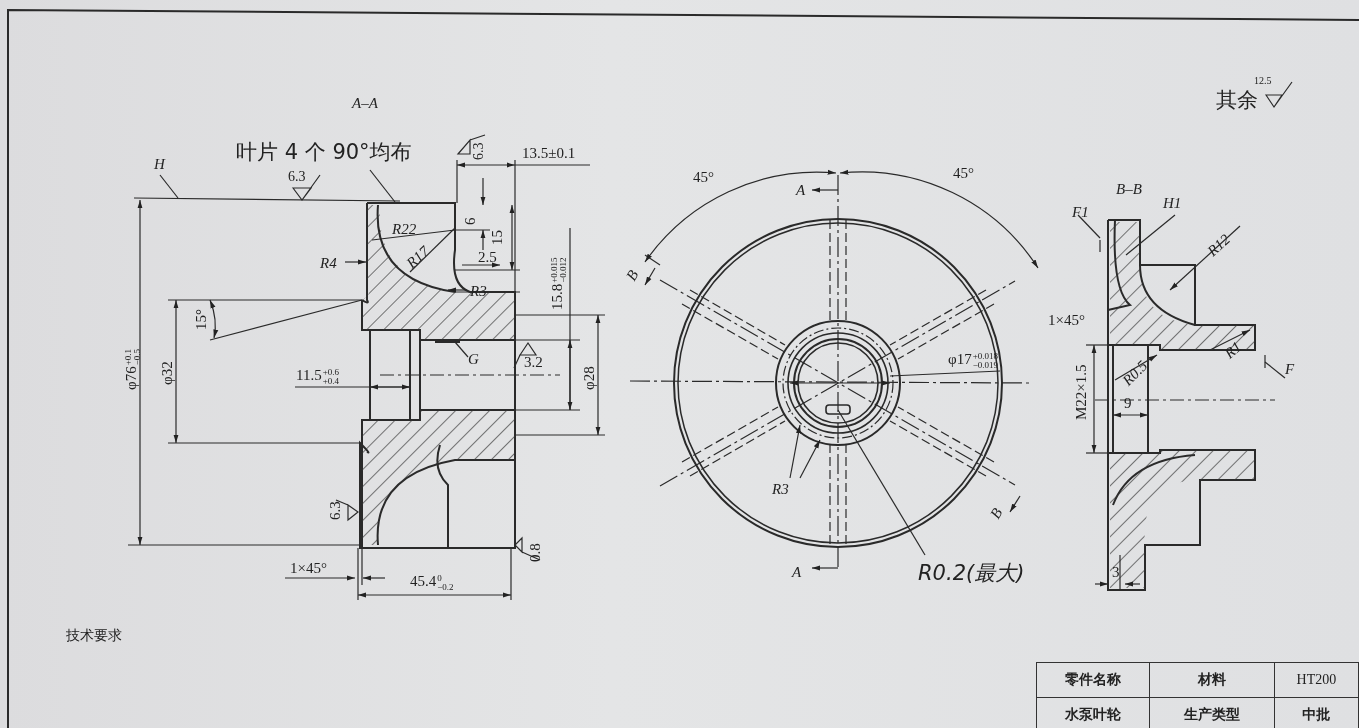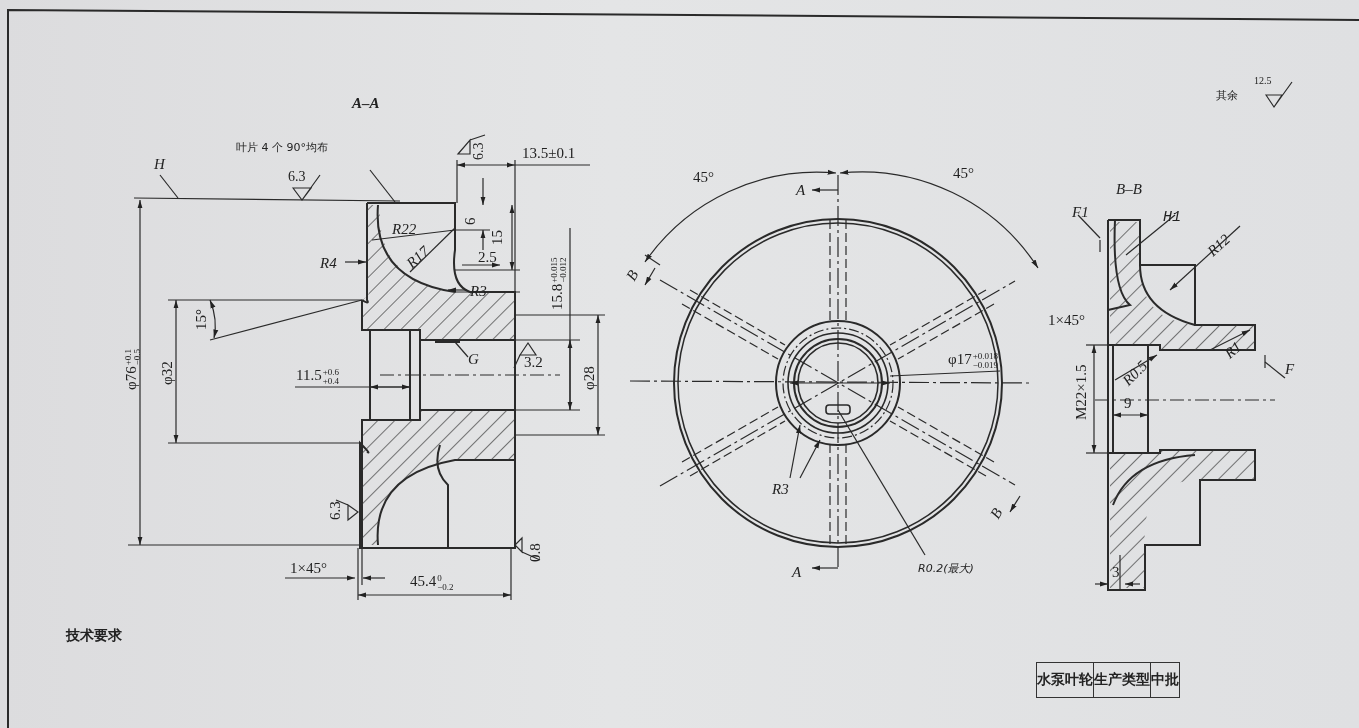--- a/index.html
+++ b/index.html
@@ -3,24 +3,24 @@
 <meta charset="utf-8">
 <style>
   html, body { margin:0; padding:0; }
   body { width:1359px; height:728px; overflow:hidden; background:#d9dadb; position:relative;
          font-family:"Liberation Serif","DejaVu Serif",serif; color:#222; }
   .sheet { position:absolute; left:0; top:0; width:1359px; height:728px;
            background:linear-gradient(90deg,#dcdcde 0%,#e4e5e6 45%,#dfe0e2 100%); }
   svg.drawing { position:absolute; left:0; top:0; }
   .lbl { position:absolute; white-space:nowrap; font-size:15px; line-height:1; }
   .it { font-style:italic; }
-  .cjk { font-family:"DejaVu Sans",sans-serif; font-size:11px; }
+  .cjk { font-family:"DejaVu Sans",sans-serif; font-size:21px; }
   .tol { display:inline-flex; flex-direction:column; font-size:9px; line-height:9px; vertical-align:middle; margin-left:1px; }
   .tech { position:absolute; left:66px; top:622px; font-family:"DejaVu Sans",sans-serif; font-size:14px; line-height:27px; }
-  .tech .title { font-weight:bold;text-align:center; }
+  .tech .title { font-weight:normal;text-align:center; }
   table.title-block { position:absolute; left:1036px; top:662px; border-collapse:collapse;
                       font-family:"DejaVu Sans",sans-serif; font-size:14px; font-weight:bold; }
   table.title-block td { border:1.5px solid #333; height:34px; text-align:center; padding:0; }
 </style>
 </head>
 <body>
 
 <div class="sheet">
 
 <svg class="drawing" width="1359" height="728" viewBox="0 0 1359 728">
@@ -183,21 +183,21 @@
     <line x1="1108" y1="590" x2="1108" y2="590"></line>
     <line x1="1120" y1="555" x2="1120" y2="590"></line>
 
     <path d="M1266,95 L1274,107 L1282,95 Z M1274,107 L1292,82"></path>
   </g>
 </svg>
 
 <span class="lbl cjk" style="left:1216px;top:90px;">其余</span>
 <span class="lbl" style="left:1254px;top:76px;font-size:10px;">12.5</span>
 
-<span class="lbl it" style="left:352px;top:96px;font-weight:bold;">A–A</span>
+<span class="lbl it" style="left:352px;top:96px;">A–A</span>
 <span class="lbl cjk" style="left:236px;top:142px;">叶片 4 个 90°均布</span>
 <span class="lbl it" style="left:154px;top:157px;">H</span>
 <span class="lbl" style="left:288px;top:170px;font-size:14px;">6.3</span>
 <span class="lbl" style="left:472px;top:160px;font-size:14px;transform:rotate(-90deg);transform-origin:left top;">6.3</span>
 <span class="lbl" style="left:522px;top:146px;">13.5±0.1</span>
 <span class="lbl" style="left:463px;top:225px;transform:rotate(-90deg);transform-origin:left top;">6</span>
 <span class="lbl" style="left:490px;top:245px;transform:rotate(-90deg);transform-origin:left top;">15</span>
 <span class="lbl" style="left:478px;top:250px;">2.5</span>
 <span class="lbl it" style="left:392px;top:222px;">R22</span>
 <span class="lbl it" style="left:404px;top:260px;transform:rotate(-42deg);transform-origin:left top;">R17</span>
@@ -236,36 +236,41 @@
 <span class="lbl it" style="left:992px;top:506px;transform:rotate(-60deg);">B</span>
 <span class="lbl" style="left:948px;top:352px;"><span>φ17</span><span class="tol">
         <span>+0.018</span>
         <span>−0.019</span>
       </span></span>
 <span class="lbl it" style="left:772px;top:482px;">R3</span>
 <span class="lbl it cjk" style="left:918px;top:563px;">R0.2(最大)</span>
 
 <span class="lbl it" style="left:1116px;top:182px;">B–B</span>
 <span class="lbl it" style="left:1072px;top:205px;">F1</span>
-<span class="lbl it" style="left:1163px;top:210px;font-family:Liberation Mono, monospace;">H1</span>
+<span class="lbl it" style="left:1163px;top:196px;">H1</span>
 <span class="lbl it" style="left:1205px;top:248px;transform:rotate(-42deg);transform-origin:left top;">R12</span>
 <span class="lbl" style="left:1048px;top:313px;">1×45°</span>
 <span class="lbl it" style="left:1120px;top:378px;transform:rotate(-45deg);transform-origin:left top;">R0.5</span>
 <span class="lbl it" style="left:1222px;top:350px;transform:rotate(-40deg);transform-origin:left top;">R1</span>
 <span class="lbl it" style="left:1285px;top:362px;">F</span>
 <span class="lbl" style="left:1074px;top:420px;transform:rotate(-90deg);transform-origin:left top;">M22×1.5</span>
 <span class="lbl" style="left:1124px;top:396px;">9</span>
 <span class="lbl" style="left:1112px;top:565px;">3</span>
 
 <div class="tech">
   <div class="title">技术要求</div>
 </div>
 
 <table class="title-block">
   <tbody>
+        <tr>
+    <td style="width:116px">零件名称</td>
+    <td style="width:128px">材料</td>
+    <td style="width:85px;font-weight:normal;font-family:'Liberation Serif',serif">HT200</td>
+  </tr>
   <tr>
     <td>水泵叶轮</td>
     <td>生产类型</td>
     <td>中批</td>
   </tr>
 </tbody>
     </table>
 
 </div>
 

